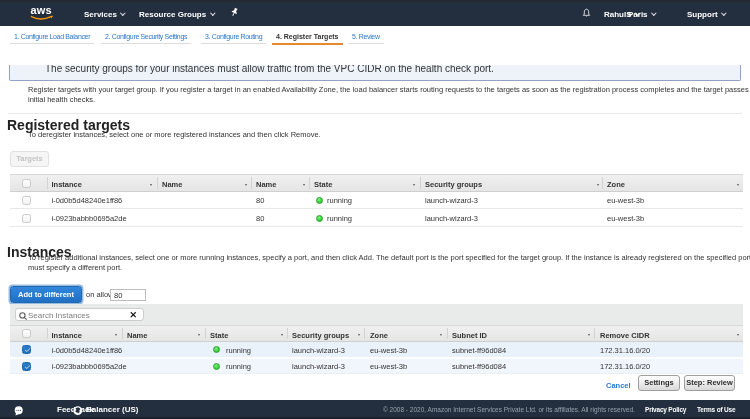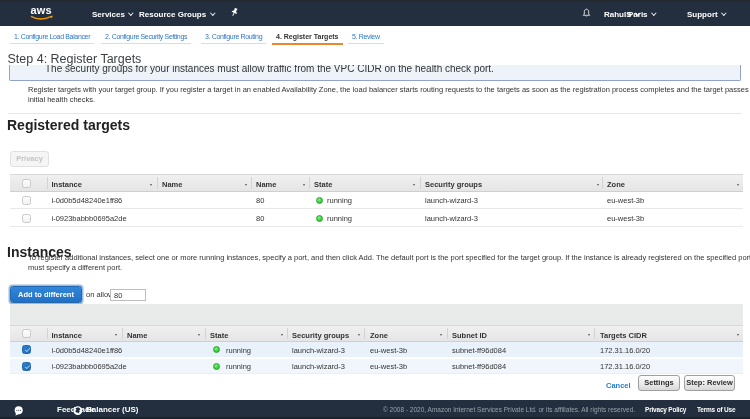--- a/index.html
+++ b/index.html
@@ -83,21 +83,21 @@
 <body>
 <div id="page">
 
   <div id="topnav">
     <div class="edge"></div>
     <svg id="awslogo" width="30" height="18" viewBox="0 0 30 18">
       <text x="1.5" y="11" font-family="Liberation Sans" font-size="11" font-weight="bold" letter-spacing="0.2" fill="#fff">aws</text>
       <path d="M2 13.4 Q11.5 18.6 22.5 13.4" stroke="#f79400" stroke-width="1.5" fill="none"></path>
       <path d="M22.3 15.6 L24.2 12.7 L21.2 12.9 Z" fill="#f79400"></path>
     </svg>
-    <div class="navitem" style="left:92px;">Services<span class="caret"></span></div>
+    <div class="navitem" style="left:84px;">Services<span class="caret"></span></div>
     <div class="navitem" style="left:139px;">Resource Groups<span class="caret"></span></div>
     <svg class="abs" style="left:229px; top:7px;" width="11" height="11" viewBox="0 0 11 11">
       <g transform="rotate(25 5.5 5)">
         <path d="M3.8 1 h3.4 l-0.5 0.9 v1.9 l1.5 1.3 v0.8 H2.8 v-0.8 l1.5-1.3 V1.9 z" fill="#fff"></path>
         <path d="M5.5 6 V9.2" stroke="#fff" stroke-width="0.9"></path>
       </g>
     </svg>
     <svg class="abs" style="left:582px; top:8px;" width="9" height="10" viewBox="0 0 9 10">
       <path d="M4.5 1.2 C3.1 1.2 2.3 2.5 2.3 3.8 L2.3 6.1 L1.3 7.3 L7.7 7.3 L6.7 6.1 L6.7 3.8 C6.7 2.5 5.9 1.2 4.5 1.2 Z" stroke="#fff" stroke-width="0.8" fill="none"></path>
       <path d="M3.7 8.1 a0.9 0.9 0 0 0 1.6 0" fill="#fff"></path>
@@ -108,32 +108,32 @@
   </div>
 
   <div id="steps">
     <div class="step" style="left:10px;">1. Configure Load Balancer</div>
     <div class="step" style="left:101px;">2. Configure Security Settings</div>
     <div class="step" style="left:201px;">3. Configure Routing</div>
     <div class="step active" style="left:272px;">4. Register Targets</div>
     <div class="step" style="left:348px;">5. Review</div>
   </div>
 
-  <div id="h1">Step 4: Register Targets</div>
 
   <div id="infobox">
       <div class="t">The security groups for your instances must allow traffic from the VPC CIDR on the health check port.</div>
     </div>
 
   <div class="para" style="top:84.5px; width:740px;">Register targets with your target group. If you register a target in an enabled Availability Zone, the load balancer starts routing requests to the targets as soon as the registration process completes and the target passes the<br>initial health checks.</div>
 
   <div style="position:absolute; left:8px; top:113px; width:734px; height:1px; background:#e7e7e7;"></div>
 
   <div class="h2" style="top:117px;">Registered targets</div>
-  <div class="btn-dis">Privacy</div>
+  <div class="para" style="top:130px;">To deregister instances, select one or more registered instances and then click Remove.</div>
+  <div class="btn-dis">Targets</div>
 
   <div class="thead" style="top:174px; height:18px;">
     <div class="cbx" style="top:3.5px;"></div>
     <div class="vsep" style="left:36.5px;"></div>
     <div class="th" style="left:41.5px;">Instance</div>
       <div class="sortc" style="left:140px;"></div>
     <div class="vsep" style="left:147px;"></div>
     <div class="th" style="left:152px;">Name</div>
       <div class="sortc" style="left:235px;"></div>
     <div class="vsep" style="left:241px;"></div>
@@ -170,20 +170,28 @@
   </div>
 
   <div class="h2" style="top:243.5px;">Instances</div>
   <div class="para" style="top:252.5px; width:742px;">To register additional instances, select one or more running instances, specify a port, and then click Add. The default port is the port specified for the target group. If the instance is already registered on the specified port, you<br>must specify a different port.</div>
 
   <div id="addbtn">Add to different</div>
   <div id="onport">on allow</div>
   <div id="portinput">80</div>
 
   <div id="band"></div>
+  <div id="search">
+    <svg class="abs" style="left:3px; top:2.5px;" width="8" height="8" viewBox="0 0 8 8">
+      <circle cx="3.4" cy="3.4" r="2.6" stroke="#5a5a5a" stroke-width="1.1" fill="none"></circle>
+      <path d="M5.3 5.3 L7.6 7.6" stroke="#5a5a5a" stroke-width="1.1"></path>
+    </svg>
+    <div class="ph">Search Instances</div>
+    <div class="x">✕</div>
+  </div>
 
   <div class="thead" style="top:325px; height:17px;">
     <div class="cbx" style="top:3px;"></div>
     <div class="vsep" style="left:36.5px;"></div>
     <div class="th" style="left:41.5px; top:4.5px;">Instance</div>
       <div class="sortc" style="left:105px; top:7.5px;"></div>
     <div class="vsep" style="left:112px;"></div>
     <div class="th" style="left:117px; top:4.5px;">Name</div>
       <div class="sortc" style="left:188px; top:7.5px;"></div>
     <div class="vsep" style="left:194.5px;"></div>
@@ -192,21 +200,21 @@
     <div class="vsep" style="left:277px;"></div>
     <div class="th" style="left:282px; top:4.5px;">Security groups</div>
       <div class="sortc" style="left:348px; top:7.5px;"></div>
     <div class="vsep" style="left:354px;"></div>
     <div class="th" style="left:360px; top:4.5px;">Zone</div>
       <div class="sortc" style="left:430px; top:7.5px;"></div>
     <div class="vsep" style="left:436.5px;"></div>
     <div class="th" style="left:442px; top:4.5px;">Subnet ID</div>
       <div class="sortc" style="left:578px; top:7.5px;"></div>
     <div class="vsep" style="left:584px;"></div>
-    <div class="th" style="left:590px; top:4.5px;">Targets CIDR</div>
+    <div class="th" style="left:590px; top:4.5px;">Remove CIDR</div>
       <div class="sortc" style="left:727px; top:7.5px;"></div>
   </div>
 
   <div class="row" style="top:342px; height:16px; background:#e9f2fa; border-bottom:1px solid #fff;">
     <div class="cbx on" style="top:3px;"></div>
     <div class="cell" style="left:41.5px; top:3.5px;">i-0d0b5d48240e1ff86</div>
     <div class="dot" style="left:203px; top:4px;"></div>
     <div class="cell" style="left:216px; top:3.5px;">running</div>
     <div class="cell" style="left:282px; top:3.5px;">launch-wizard-3</div>
     <div class="cell" style="left:360px; top:3.5px;">eu-west-3b</div>

